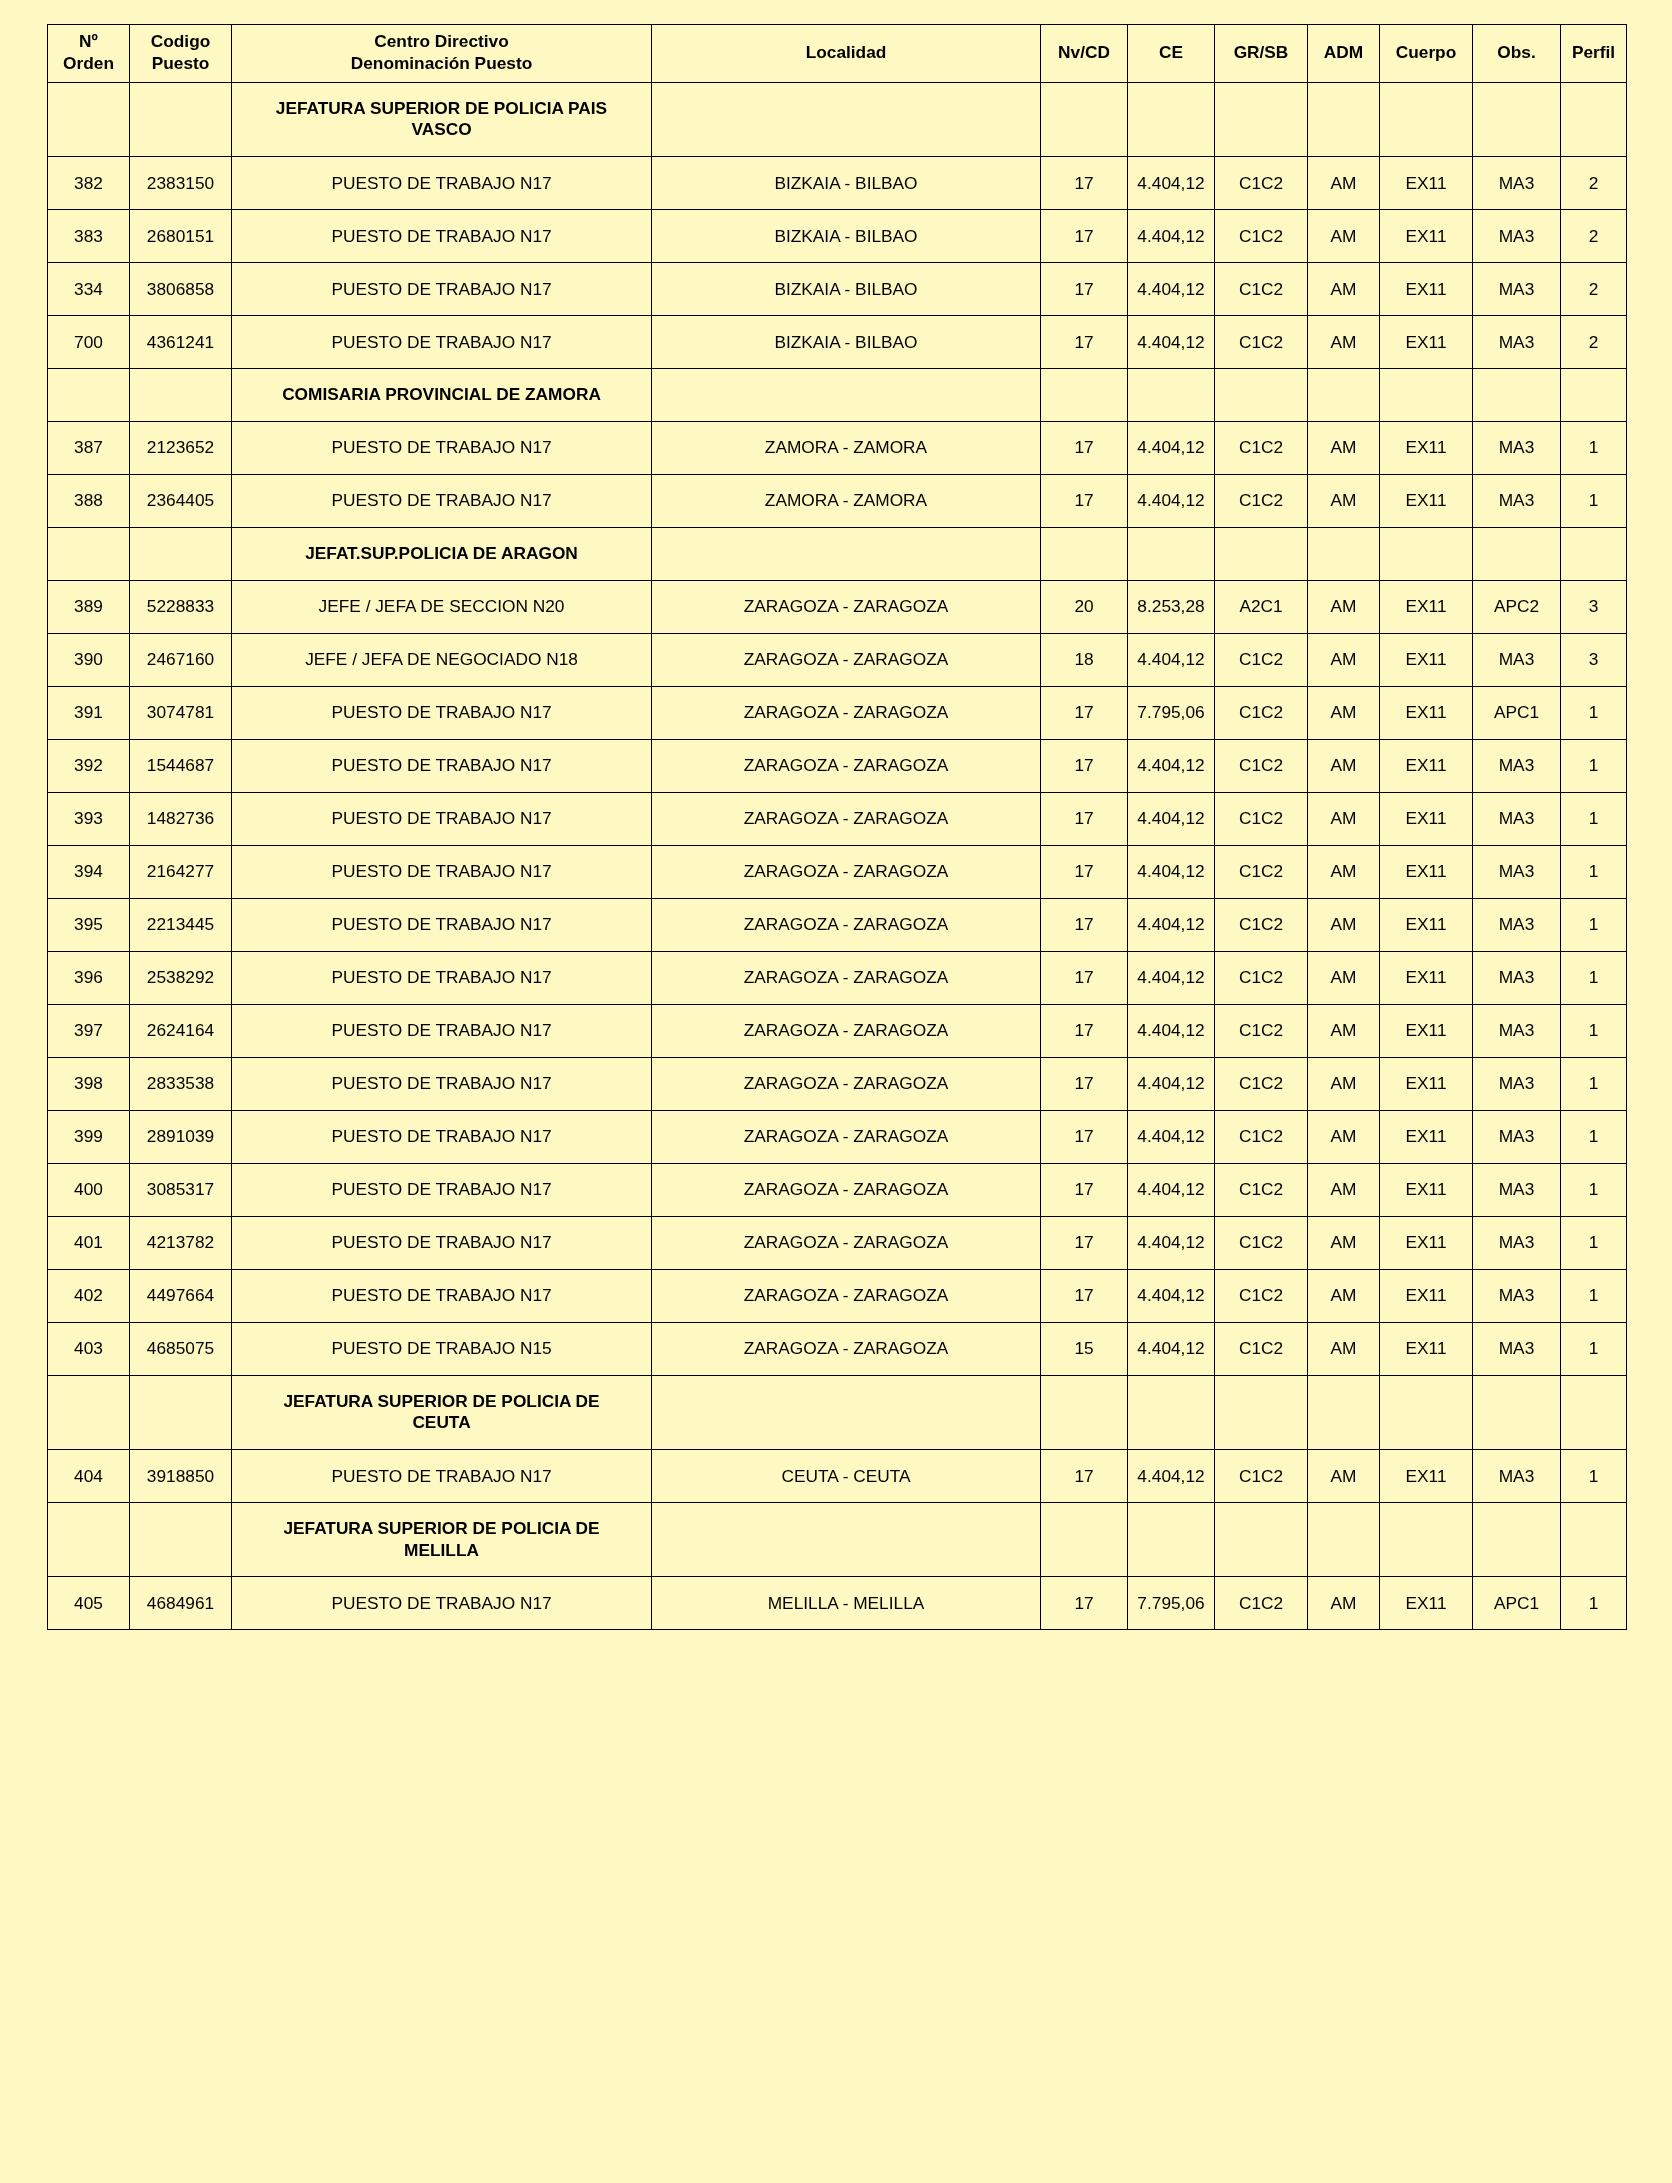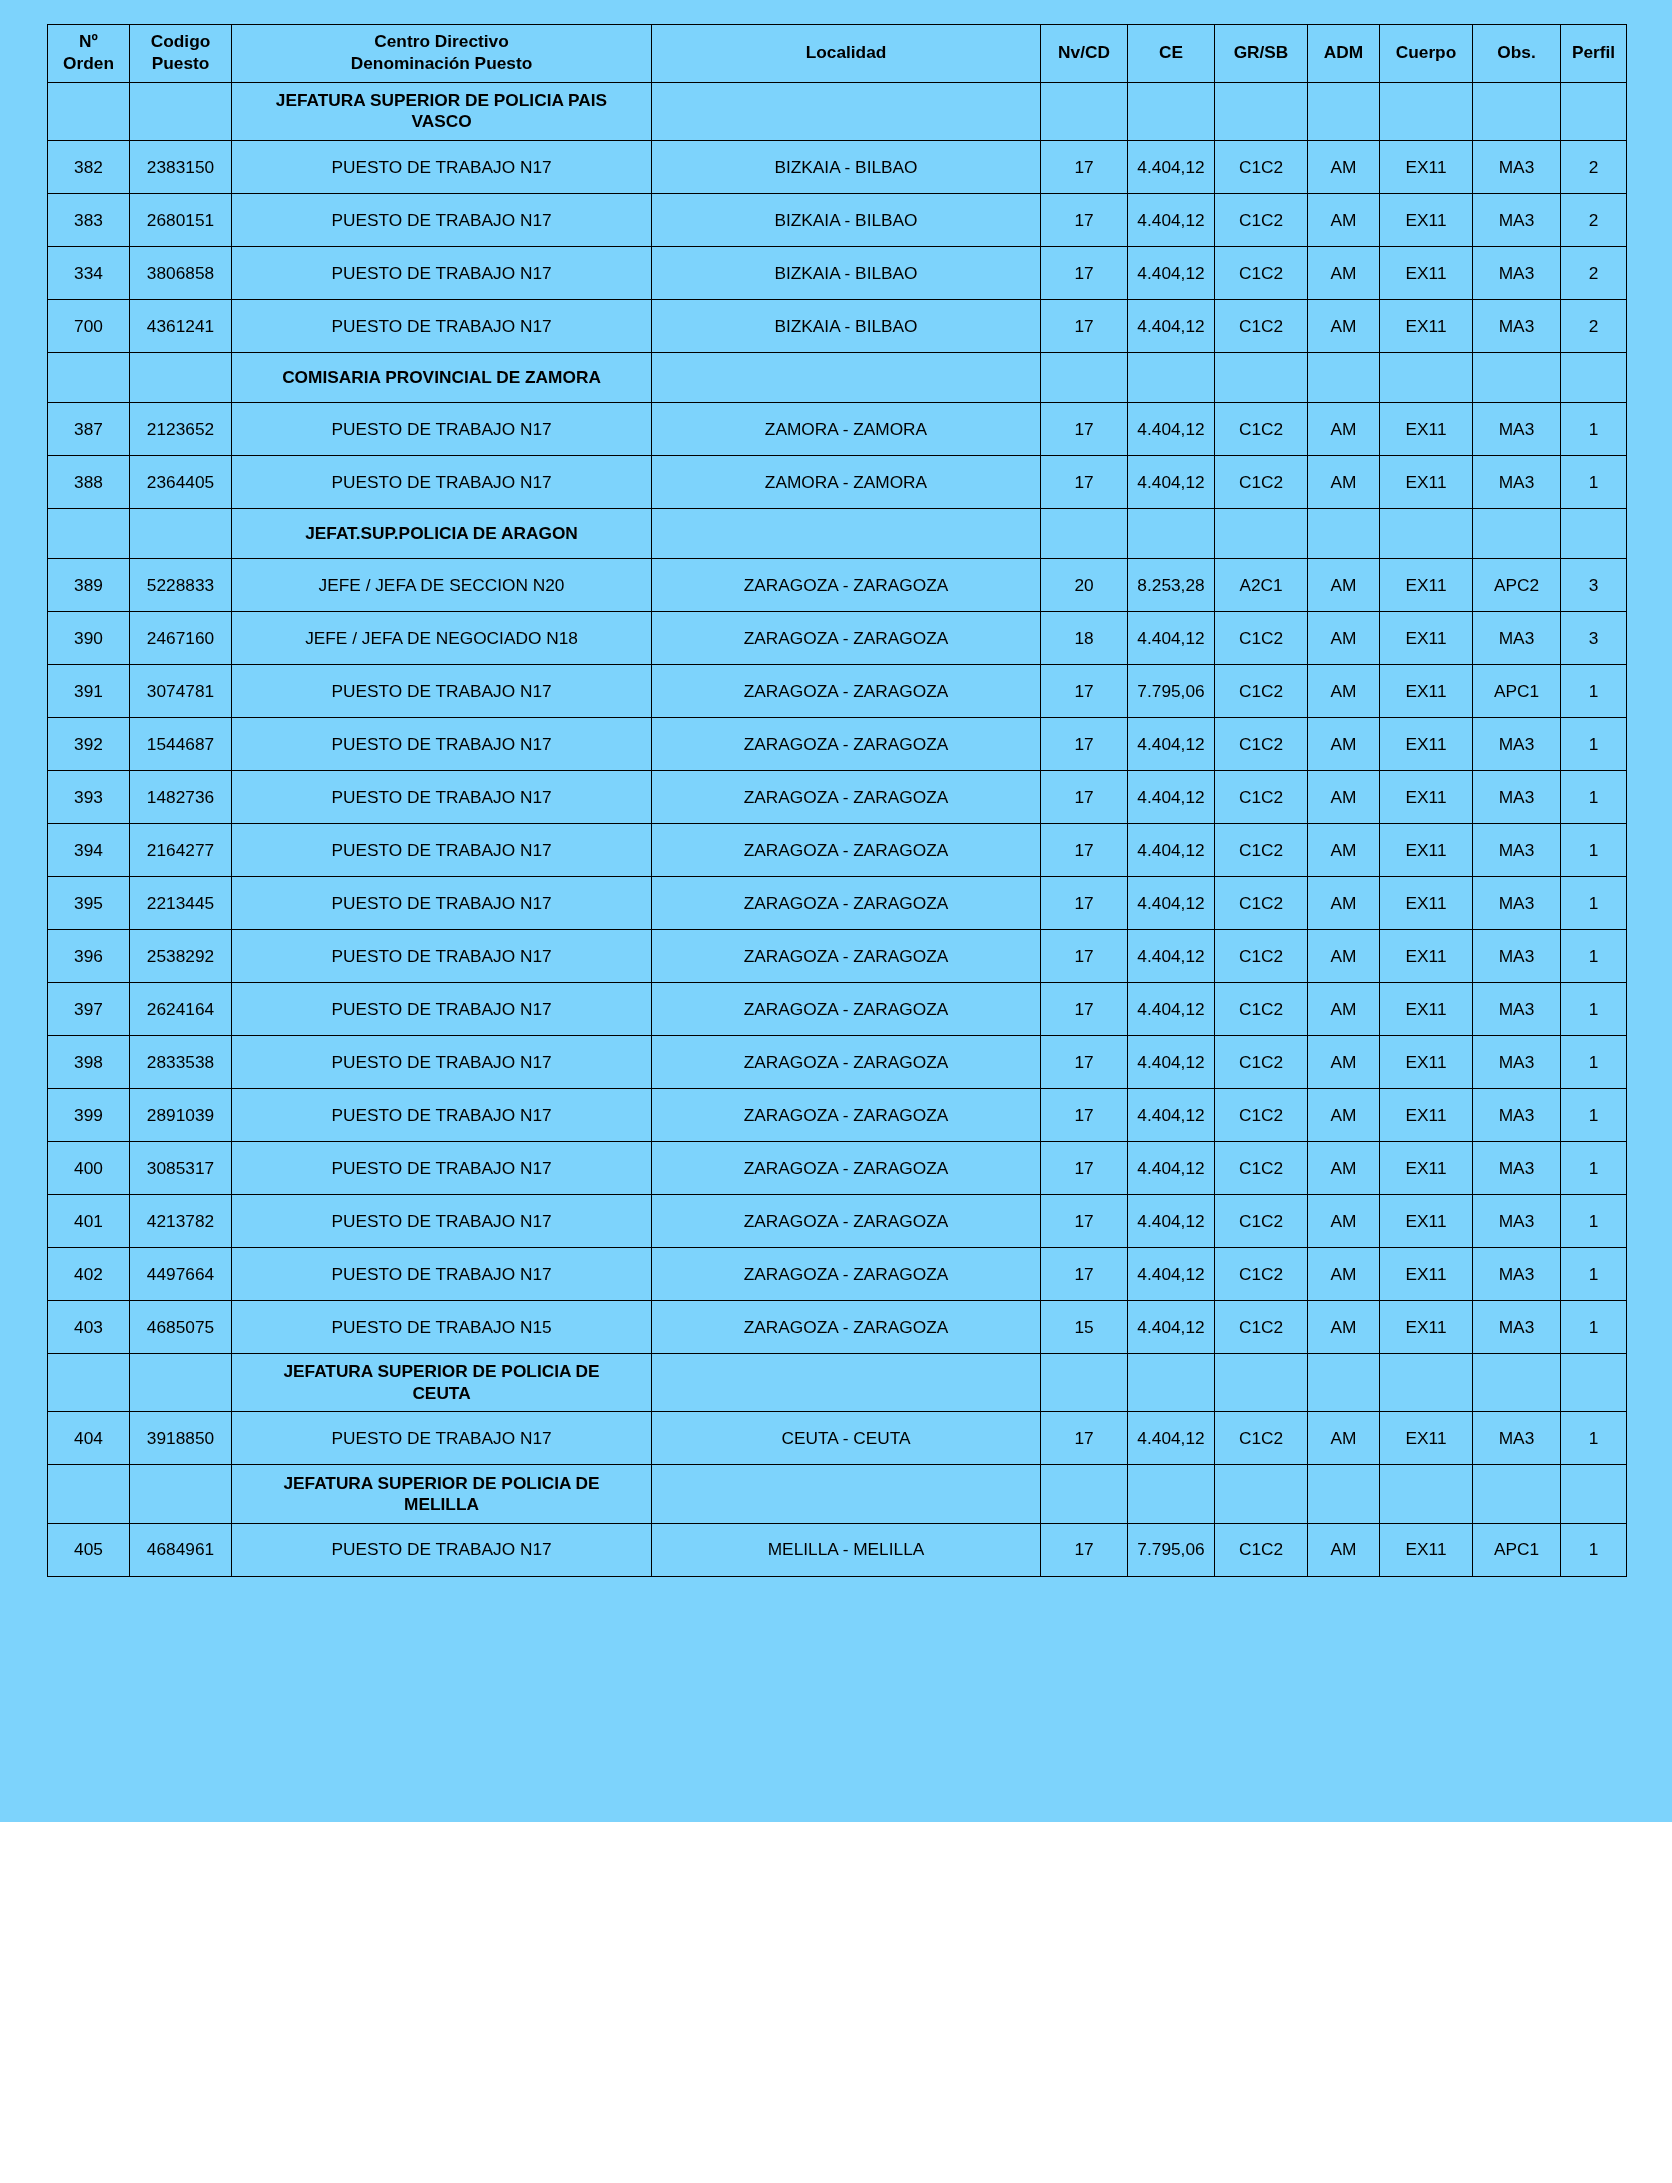--- a/index.html
+++ b/index.html
@@ -1,20 +1,20 @@
 <!DOCTYPE html>
 <html style="font-size:12.6px"><head>
 <meta charset="utf-8">
 <style>
   * { box-sizing: border-box; }
   html, body { margin: 0; padding: 0; background: #ffffff; }
   .page {
     width: 1672px;
-    height: 1822px;
-    background: #7dd3fc;
+    height: 2183px;
+    background: #fef9c3;
     position: relative;
     font-family: "Liberation Sans", "DejaVu Sans", sans-serif;
     color: #000000;
   }
   table.rpt {
     border-collapse: collapse;
     position: absolute;
     top: 23.6px;
     left: 47px;
     width: 1578px;
@@ -40,21 +40,21 @@
     padding: 3.1px 4.7px;
   }
   tr.section-row td {
     height: 50px;
     padding: 3.1px 4.7px;
   }
   .section-title {
     font-weight: bold;
     font-size: 17.3px;
     max-width: 354px;
-    margin: 4px auto;
+    margin: 12px auto;
     line-height: 1.25;
   }
 </style>
 </head>
 <body>
 
 <div class="page">
   <table class="rpt">
     <colgroup>
       <col style="width:82px">

